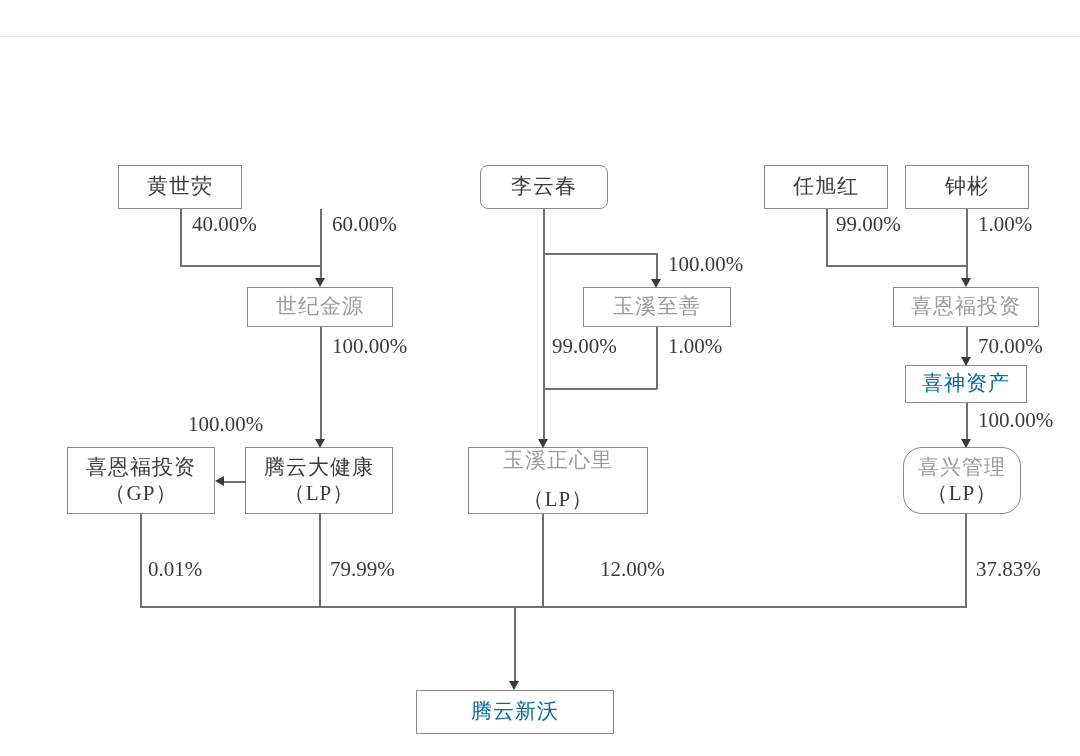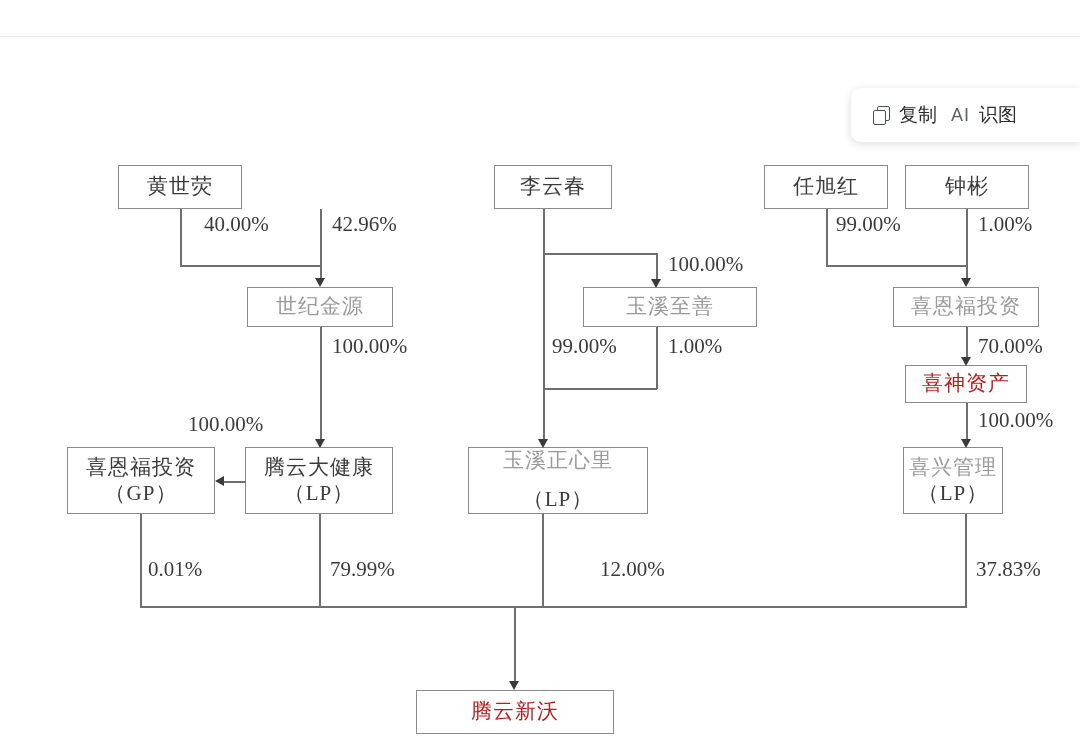--- a/index.html
+++ b/index.html
@@ -96,21 +96,21 @@
     text-align: center;
     font-size: 21px;
     line-height: 1.22;
     letter-spacing: 1px;
     white-space: nowrap;
   }
   .node .sub {
     display: block;
   }
   .node.faded { color: #9a9a9a; }
-  .node.faded2 { color: #b91c1c; }
+  .node.faded2 { color: #0369a1; }
 
   
   .ln {
     position: absolute;
     background: #6f6f6f;
   }
   .ln.v { width: 1.6px; }
   .ln.h { height: 1.6px; }
 
   .arrow-d, .arrow-l {
@@ -137,56 +137,43 @@
     font-family: "Liberation Serif", "DejaVu Serif", serif;
   }
 </style>
 </head>
 <body>
 
 <div id="canvas">
 
   <div class="page-rule"></div>
 
-  <div class="toolbar">
-    <div class="tb-item">
-      <span class="copy-glyph">
-        <i class="back"></i>
-          <i class="front"></i>
-      </span>
-      <span>复制</span>
-    </div>
-    <div class="tb-item">
-      <span class="tb-ai">AI</span>
-      <span>识图</span>
-    </div>
-  </div>
 
   <div class="node" style="left:118px; top:165px; width:124px; height:44px;">
     <span>黄世荧</span>
   </div>
 
 
-  <div class="node" style="left:494px; top:165px; width:118px; height:44px;">
+  <div class="node" style="left:480px; top:165px; width:128px; height:44px;border-radius:8px;">
     <span>李云春</span>
   </div>
 
   <div class="node" style="left:764px; top:165px; width:124px; height:44px;">
     <span>任旭红</span>
   </div>
 
   <div class="node" style="left:905px; top:165px; width:124px; height:44px;">
     <span>钟彬</span>
   </div>
 
   <div class="node faded" style="left:247px; top:287px; width:146px; height:40px;">
     <span>世纪金源</span>
   </div>
 
-  <div class="node faded" style="left:583px; top:287px; width:174px; height:40px;align-items:center;">
+  <div class="node faded" style="left:583px; top:287px; width:148px; height:40px;align-items:center;">
     <span>玉溪至善</span>
   </div>
 
   <div class="node faded" style="left:893px; top:287px; width:146px; height:40px;">
     <span>喜恩福投资</span>
   </div>
 
   <div class="node faded2" style="left:905px; top:365px; width:122px; height:38px;">
     <span>喜神资产</span>
   </div>
@@ -199,37 +186,37 @@
   <div class="node" style="left:245px; top:447px; width:148px; height:67px;">
     <span>腾云大健康</span>
     <span class="sub">（LP）</span>
   </div>
 
   <div class="node faded" style="left:468px; top:447px; width:180px; height:67px;justify-content:space-between;">
     <span>玉溪正心里</span>
     <span class="sub" style="color:#3b3b3b;">（LP）</span>
   </div>
 
-  <div class="node faded" style="left:903px; top:447px; width:100px; height:67px;">
+  <div class="node faded" style="left:903px; top:447px; width:118px; height:67px;border-radius:19px;">
     <span>喜兴管理</span>
     <span class="sub" style="color:#3b3b3b;">（LP）</span>
   </div>
 
   <div class="node faded2" style="left:416px; top:690px; width:198px; height:44px;">
     <span>腾云新沃</span>
   </div>
 
   <div class="ln v" style="left:180px; top:209px; height:57px;"></div>
   <div class="ln h" style="left:180px; top:265px; width:141px;"></div>
 
   <div class="ln v" style="left:320px; top:209px; height:70px;"></div>
   <div class="arrow-d" style="left:315px; top:278px;"></div>
 
-  <div class="pct" style="left:204px; top:212px;">40.00%</div>
-  <div class="pct" style="left:332px; top:212px;">42.96%</div>
+  <div class="pct" style="left:192px; top:212px;">40.00%</div>
+  <div class="pct" style="left:332px; top:212px;">60.00%</div>
 
   <div class="ln v" style="left:320px; top:327px; height:113px;"></div>
   <div class="arrow-d" style="left:315px; top:439px;"></div>
   <div class="pct" style="left:332px; top:334px;">100.00%</div>
 
   <div class="ln v" style="left:543px; top:209px; height:232px;"></div>
 
   <div class="ln h" style="left:543px; top:253px; width:114px;"></div>
   <div class="ln v" style="left:656px; top:253px; height:28px;"></div>
   <div class="arrow-d" style="left:651px; top:279px;"></div>

